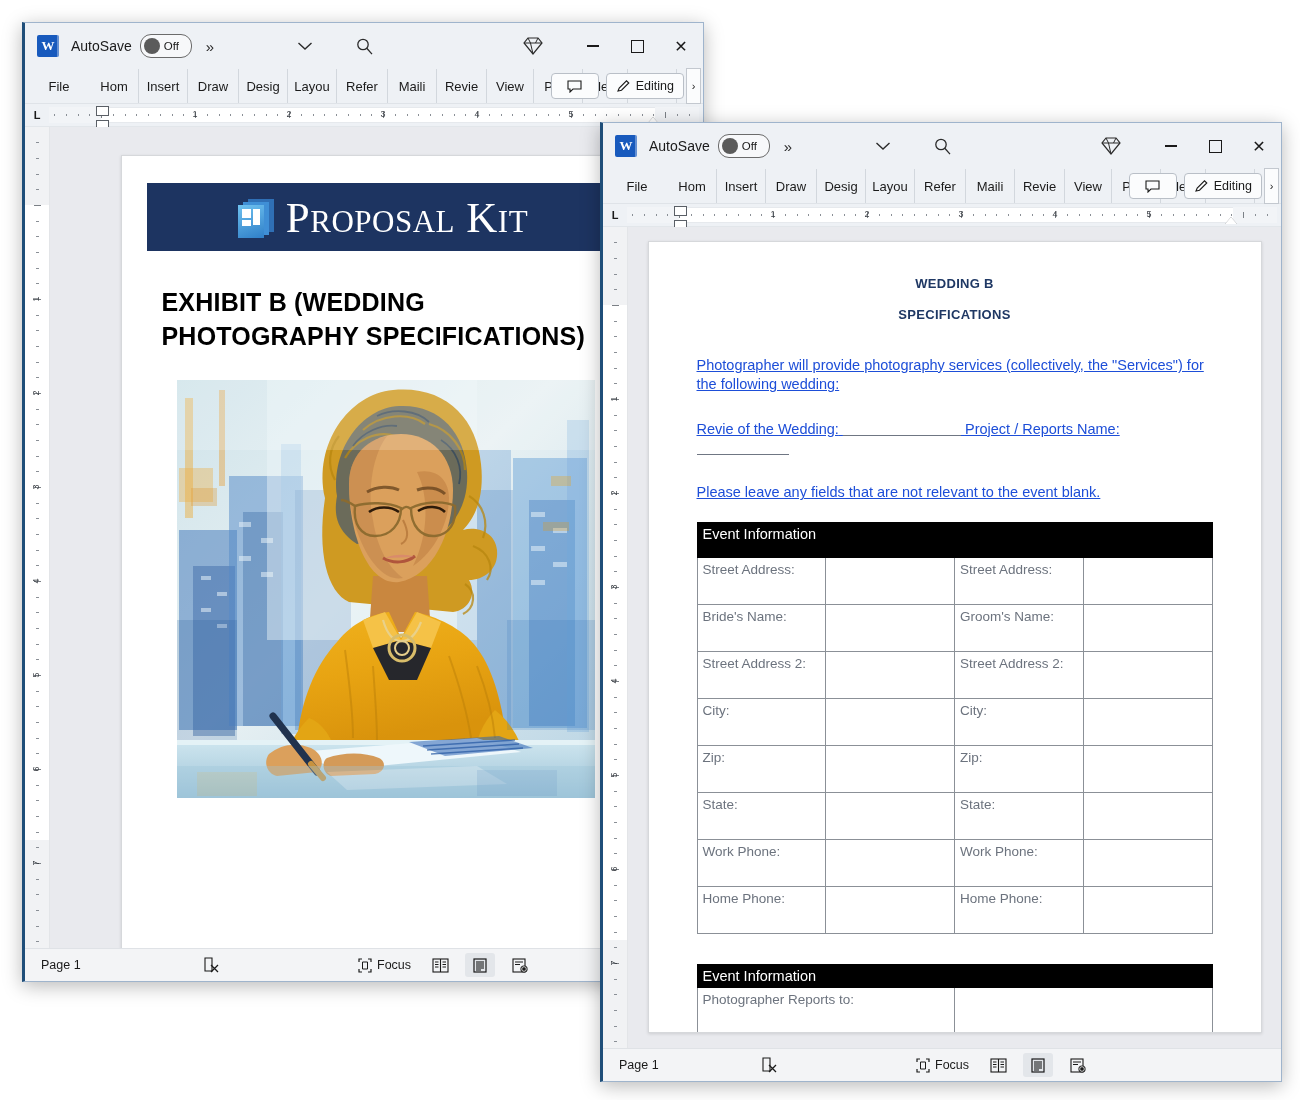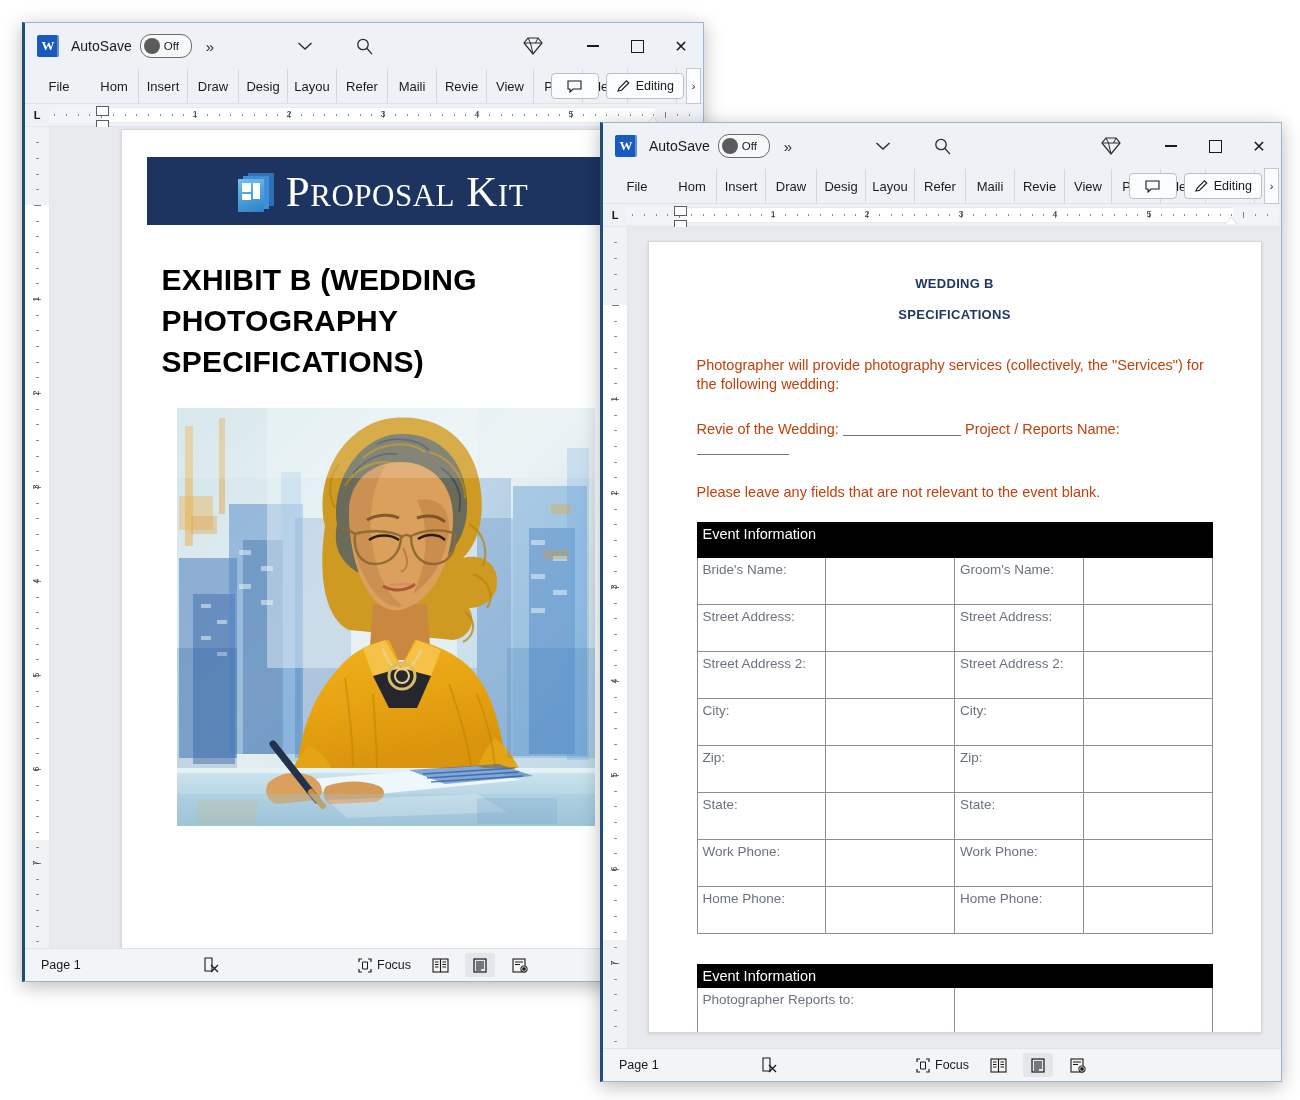--- a/index.html
+++ b/index.html
@@ -138,21 +138,21 @@
     transform:translateY(-50%) rotate(-90deg);
   }
 
   .canvas{flex:1;position:relative;overflow:hidden;display:flex;justify-content:center;}
 
   .page{
     background:#ffffff;border:1px solid #d6d8db;
     box-shadow:0 1px 3px rgba(0,0,0,.12);
     position:relative;overflow:hidden;
   }
-  #page-back{width:510px;margin-top:2px;height:920px;}
+  #page-back{width:510px;margin-top:28px;height:920px;}
   #page-front{width:612px;margin-top:14px;height:790px;}
 
   
   .pk-banner{
     margin:27px 14px 0 25px;height:68px;background:#1d3461;
     display:flex;align-items:center;justify-content:center;gap:10px;
   }
   .pk-icon{position:relative;width:40px;height:40px;}
   .pk-icon .s1{position:absolute;left:12px;top:2px;width:26px;height:33px;background:#2f6fb5;}
   .pk-icon .s2{position:absolute;left:7px;top:5px;width:26px;height:33px;background:#3f8fd6;}
@@ -163,37 +163,37 @@
   .pk-icon .b3{left:6px;top:23px;width:9px;height:6px;}
   .pk-word{
     color:#ffffff;font-family:"Liberation Serif", serif;
     font-size:43px;letter-spacing:.5px;line-height:1;white-space:nowrap;
   }
   .pk-word .sm{font-size:31px;}
 
   .doc-h1{
     margin:34px 25px 0 40px;
     font-family:"Liberation Sans", sans-serif;
-    font-weight:bold;font-size:30px;line-height:1.37;color:#000000;
+    font-weight:bold;font-size:25px;line-height:1.37;color:#000000;
     letter-spacing:.2px;
   }
 
   .doc-illus{
     margin:26px 0 0 55px;width:418px;height:418px;position:relative;overflow:hidden;
     background:#bcd8e6;
   }
 
   
   .fd{padding:34px 48px 0 48px;color:#3e4756;}
   .fd-center{
     text-align:center;color:#1f3864;font-size:13px;font-weight:bold;
     letter-spacing:.3px;
   }
   .fd-center.sp{margin-top:16px;}
-  .fd-p{font-size:14.5px;line-height:1.3;margin-top:34px;color:#c2410c;}
+  .fd-p{font-size:14.5px;line-height:1.3;margin-top:34px;color:#1d4ed8;text-decoration:underline;}
   .fd-p.tight{margin-top:26px;}
   .blank{display:inline-block;border-bottom:1px solid #6f7683;width:118px;vertical-align:-2px;}
   .blank.short{width:92px;}
 
   .tbl{width:100%;border-collapse:collapse;margin-top:20px;table-layout:fixed;}
   .tbl .hdr td{
     background:#000000;color:#ffffff;font-size:14.5px;
     padding:3px 5px;font-weight:normal;border:1px solid #000;
   }
   .tbl td{
@@ -922,30 +922,30 @@
           </div>
 
           <div class="fd-p tight">Please leave any fields that are not relevant to the event blank.</div>
 
           <table class="tbl">
             <tbody>
                 <tr class="hdr">
               <td colspan="4">Event Information</td>
             </tr>
             <tr>
+              <td>Street Address:</td>
+              <td class="empty"></td>
+              <td>Street Address:</td>
+              <td class="empty"></td>
+            </tr>
+            <tr>
               <td style="width:28%">Bride's Name:</td>
               <td style="width:22%" class="empty"></td>
               <td style="width:23%">Groom's Name:</td>
               <td style="width:27%" class="empty"></td>
-            </tr>
-            <tr>
-              <td>Street Address:</td>
-              <td class="empty"></td>
-              <td>Street Address:</td>
-              <td class="empty"></td>
             </tr>
             <tr>
               <td>Street Address 2:</td>
               <td class="empty"></td>
               <td>Street Address 2:</td>
               <td class="empty"></td>
             </tr>
             <tr>
               <td>City:</td>
               <td class="empty"></td>

